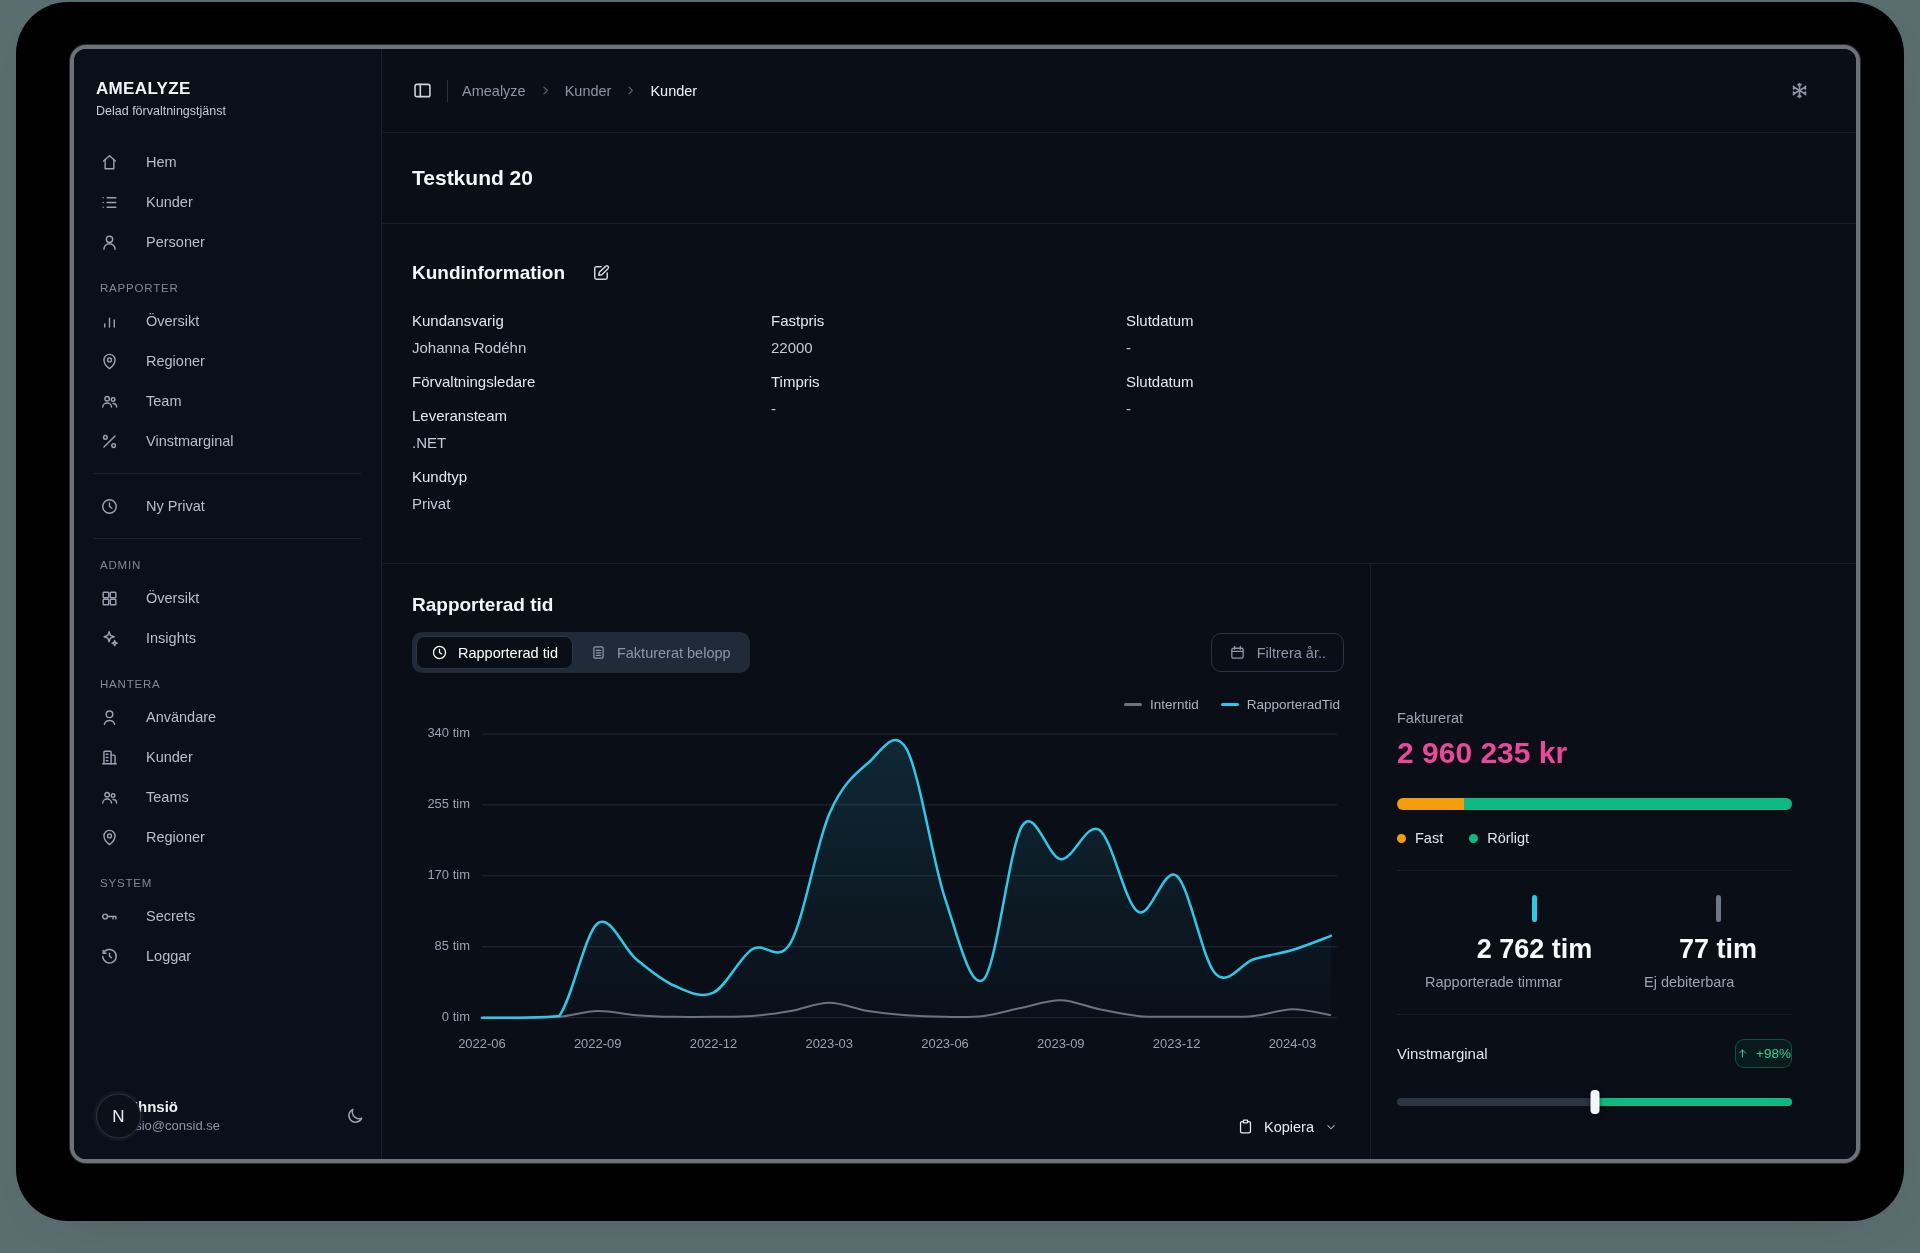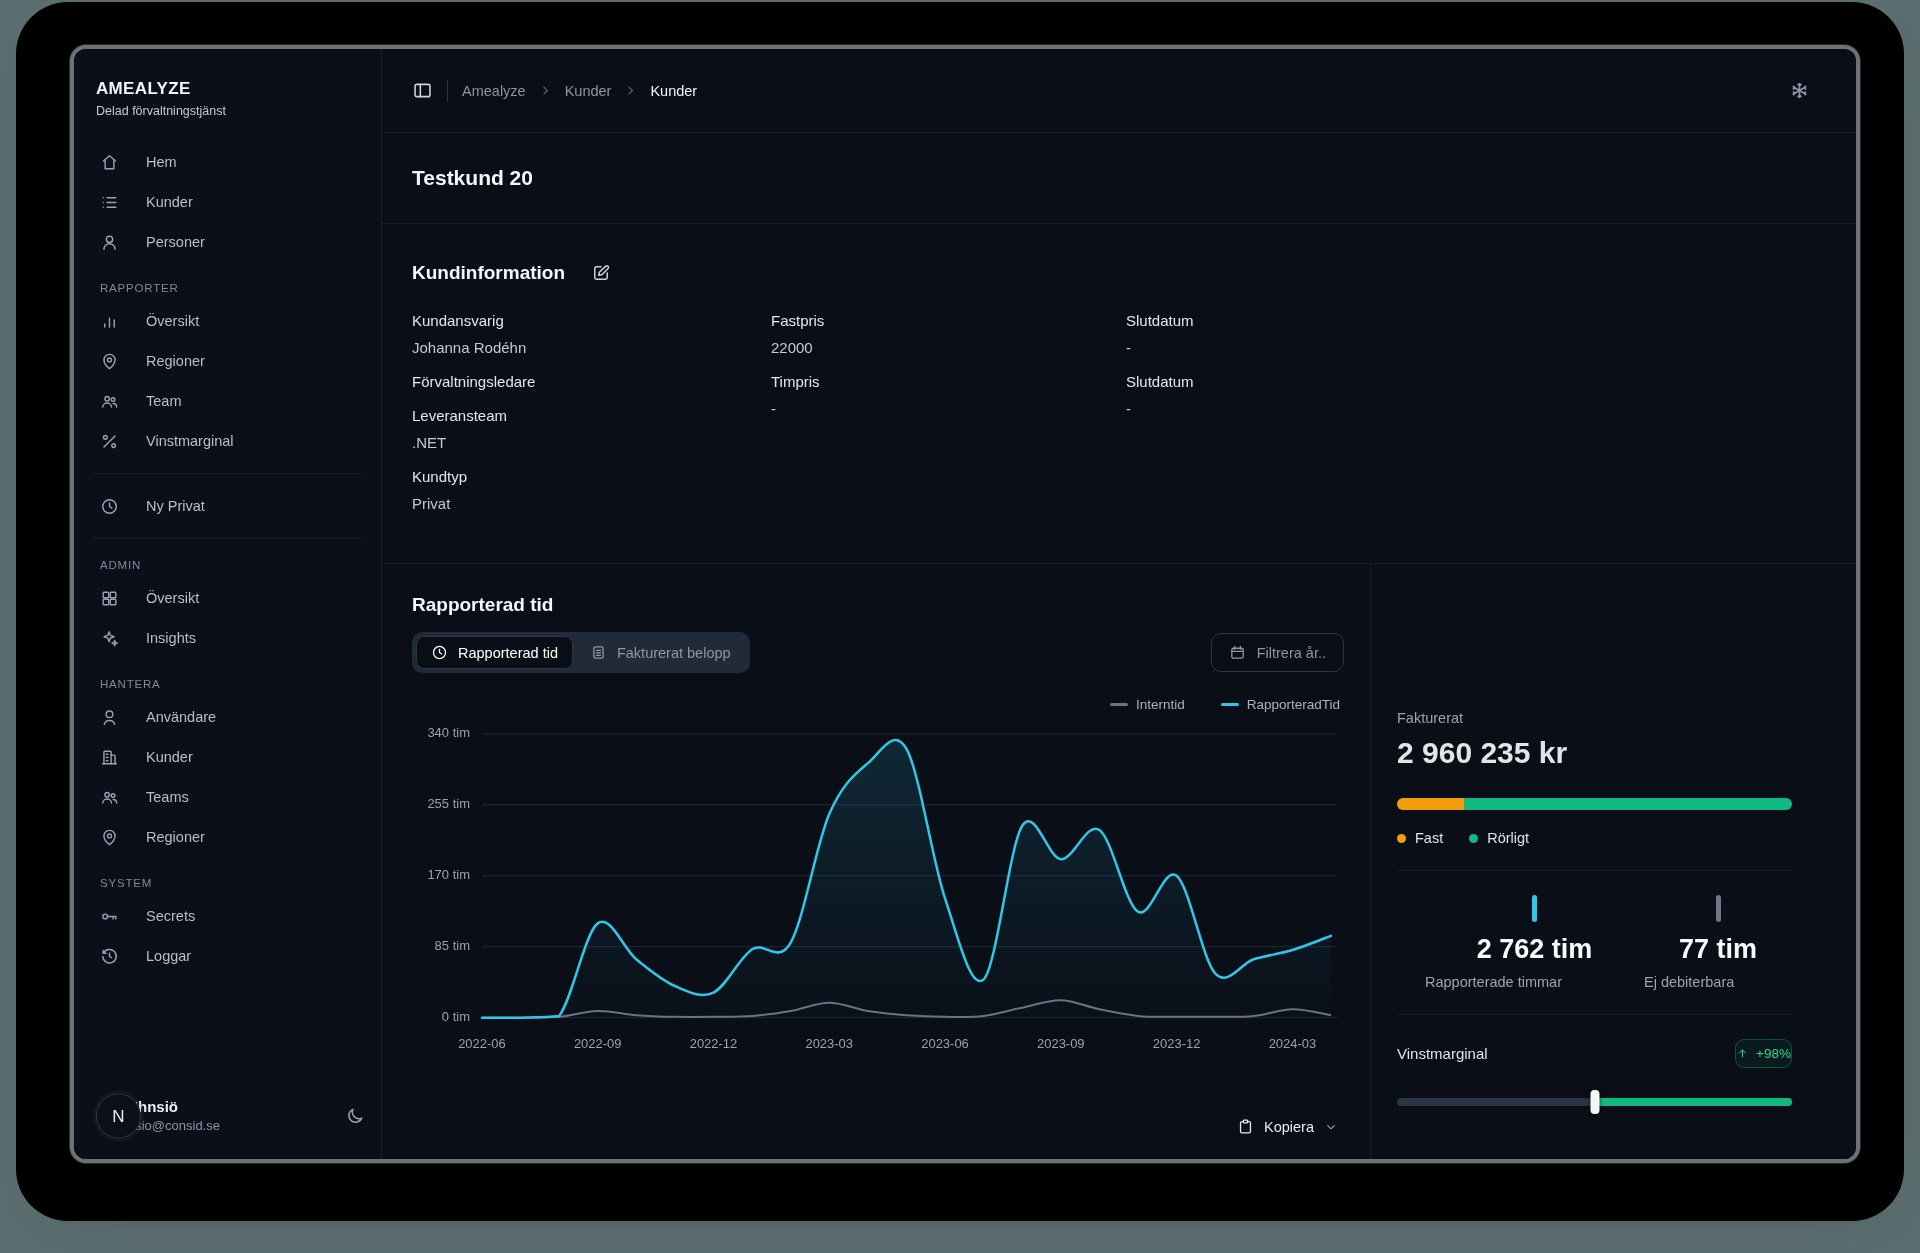--- a/index.html
+++ b/index.html
@@ -53,34 +53,34 @@
   .bottom { flex:1; display:flex; min-height:0; }
   .chart-col { flex:1; min-width:0; padding:30px 26px 16px 30px; display:flex; flex-direction:column; }
   .chart-col h2 { font-size:19px; font-weight:bold; color:#f4f7fa; }
   .controls { display:flex; align-items:center; margin-top:16px; }
   .tabs { display:flex; background:#202a38; border-radius:10px; padding:4px; gap:2px; }
   .tab { display:flex; align-items:center; gap:10px; padding:8px 15px; border-radius:8px; font-size:14.5px; color:#8d97a7; cursor:pointer; white-space:nowrap; }
   .tab .icn { width:17px; height:17px; }
   .tab.active { background:#0a0e17; color:#ffffff; box-shadow:inset 0 0 0 1px #2c3748; }
   .filter-btn { margin-left:auto; display:flex; align-items:center; gap:11px; border:1px solid #2a3547; border-radius:10px; padding:10px 17px; font-size:14.5px; color:#8d97a7; background:transparent; cursor:pointer; }
   .filter-btn .icn { width:17px; height:17px; }
-  .legend-row { display:flex; justify-content:flex-end; gap:36px; margin:24px 4px 0 0; }
+  .legend-row { display:flex; justify-content:flex-end; gap:22px; margin:24px 4px 0 0; }
   .legend-item { display:flex; align-items:center; gap:8px; font-size:13.5px; color:#aab3c0; }
   .legend-swatch { width:18px; height:3px; border-radius:2px; }
   .chart-wrap { margin-top:6px; }
   .chart-wrap svg { display:block; width:100%; height:auto; }
   .chart-footer { margin-top:auto; display:flex; justify-content:flex-end; }
   .copy-btn { display:flex; align-items:center; gap:10px; color:#e6ebf1; font-size:14.5px; background:transparent; border:none; padding:8px 6px; cursor:pointer; font-family:inherit; }
   .copy-btn .icn { width:17px; height:17px; }
   .chev-sm { width:14px; height:14px; color:#aab3c0; }
 
   
   .summary { flex:0 0 486px; border-left:1px solid #171d2b; padding:146px 64px 24px 26px; }
   .sum-label { font-size:14.5px; color:#9aa4b2; }
-  .sum-value { font-size:30px; font-weight:bold; color:#e5e5e5; margin-top:10px; }
+  .sum-value { font-size:30px; font-weight:bold; color:#ec4899; margin-top:10px; }
   .split-bar { display:flex; height:12px; border-radius:6px; overflow:hidden; margin-top:28px; cursor:pointer; }
   .split-orange { background:#f59e0b; }
   .split-green { background:#10b981; flex:1; }
   .bar-legend { display:flex; gap:26px; margin-top:20px; }
   .bl-item { display:flex; align-items:center; gap:9px; font-size:14.5px; color:#dfe5ec; }
   .dot { width:9px; height:9px; border-radius:50%; }
   .sum-divider { height:1px; background:#171d2b; margin:24px 0; border:none; }
   .stats { display:flex; padding-left:28px; }
   .stat:first-child { width:219px; flex:none; }
   .stat:last-child { flex:1; }

